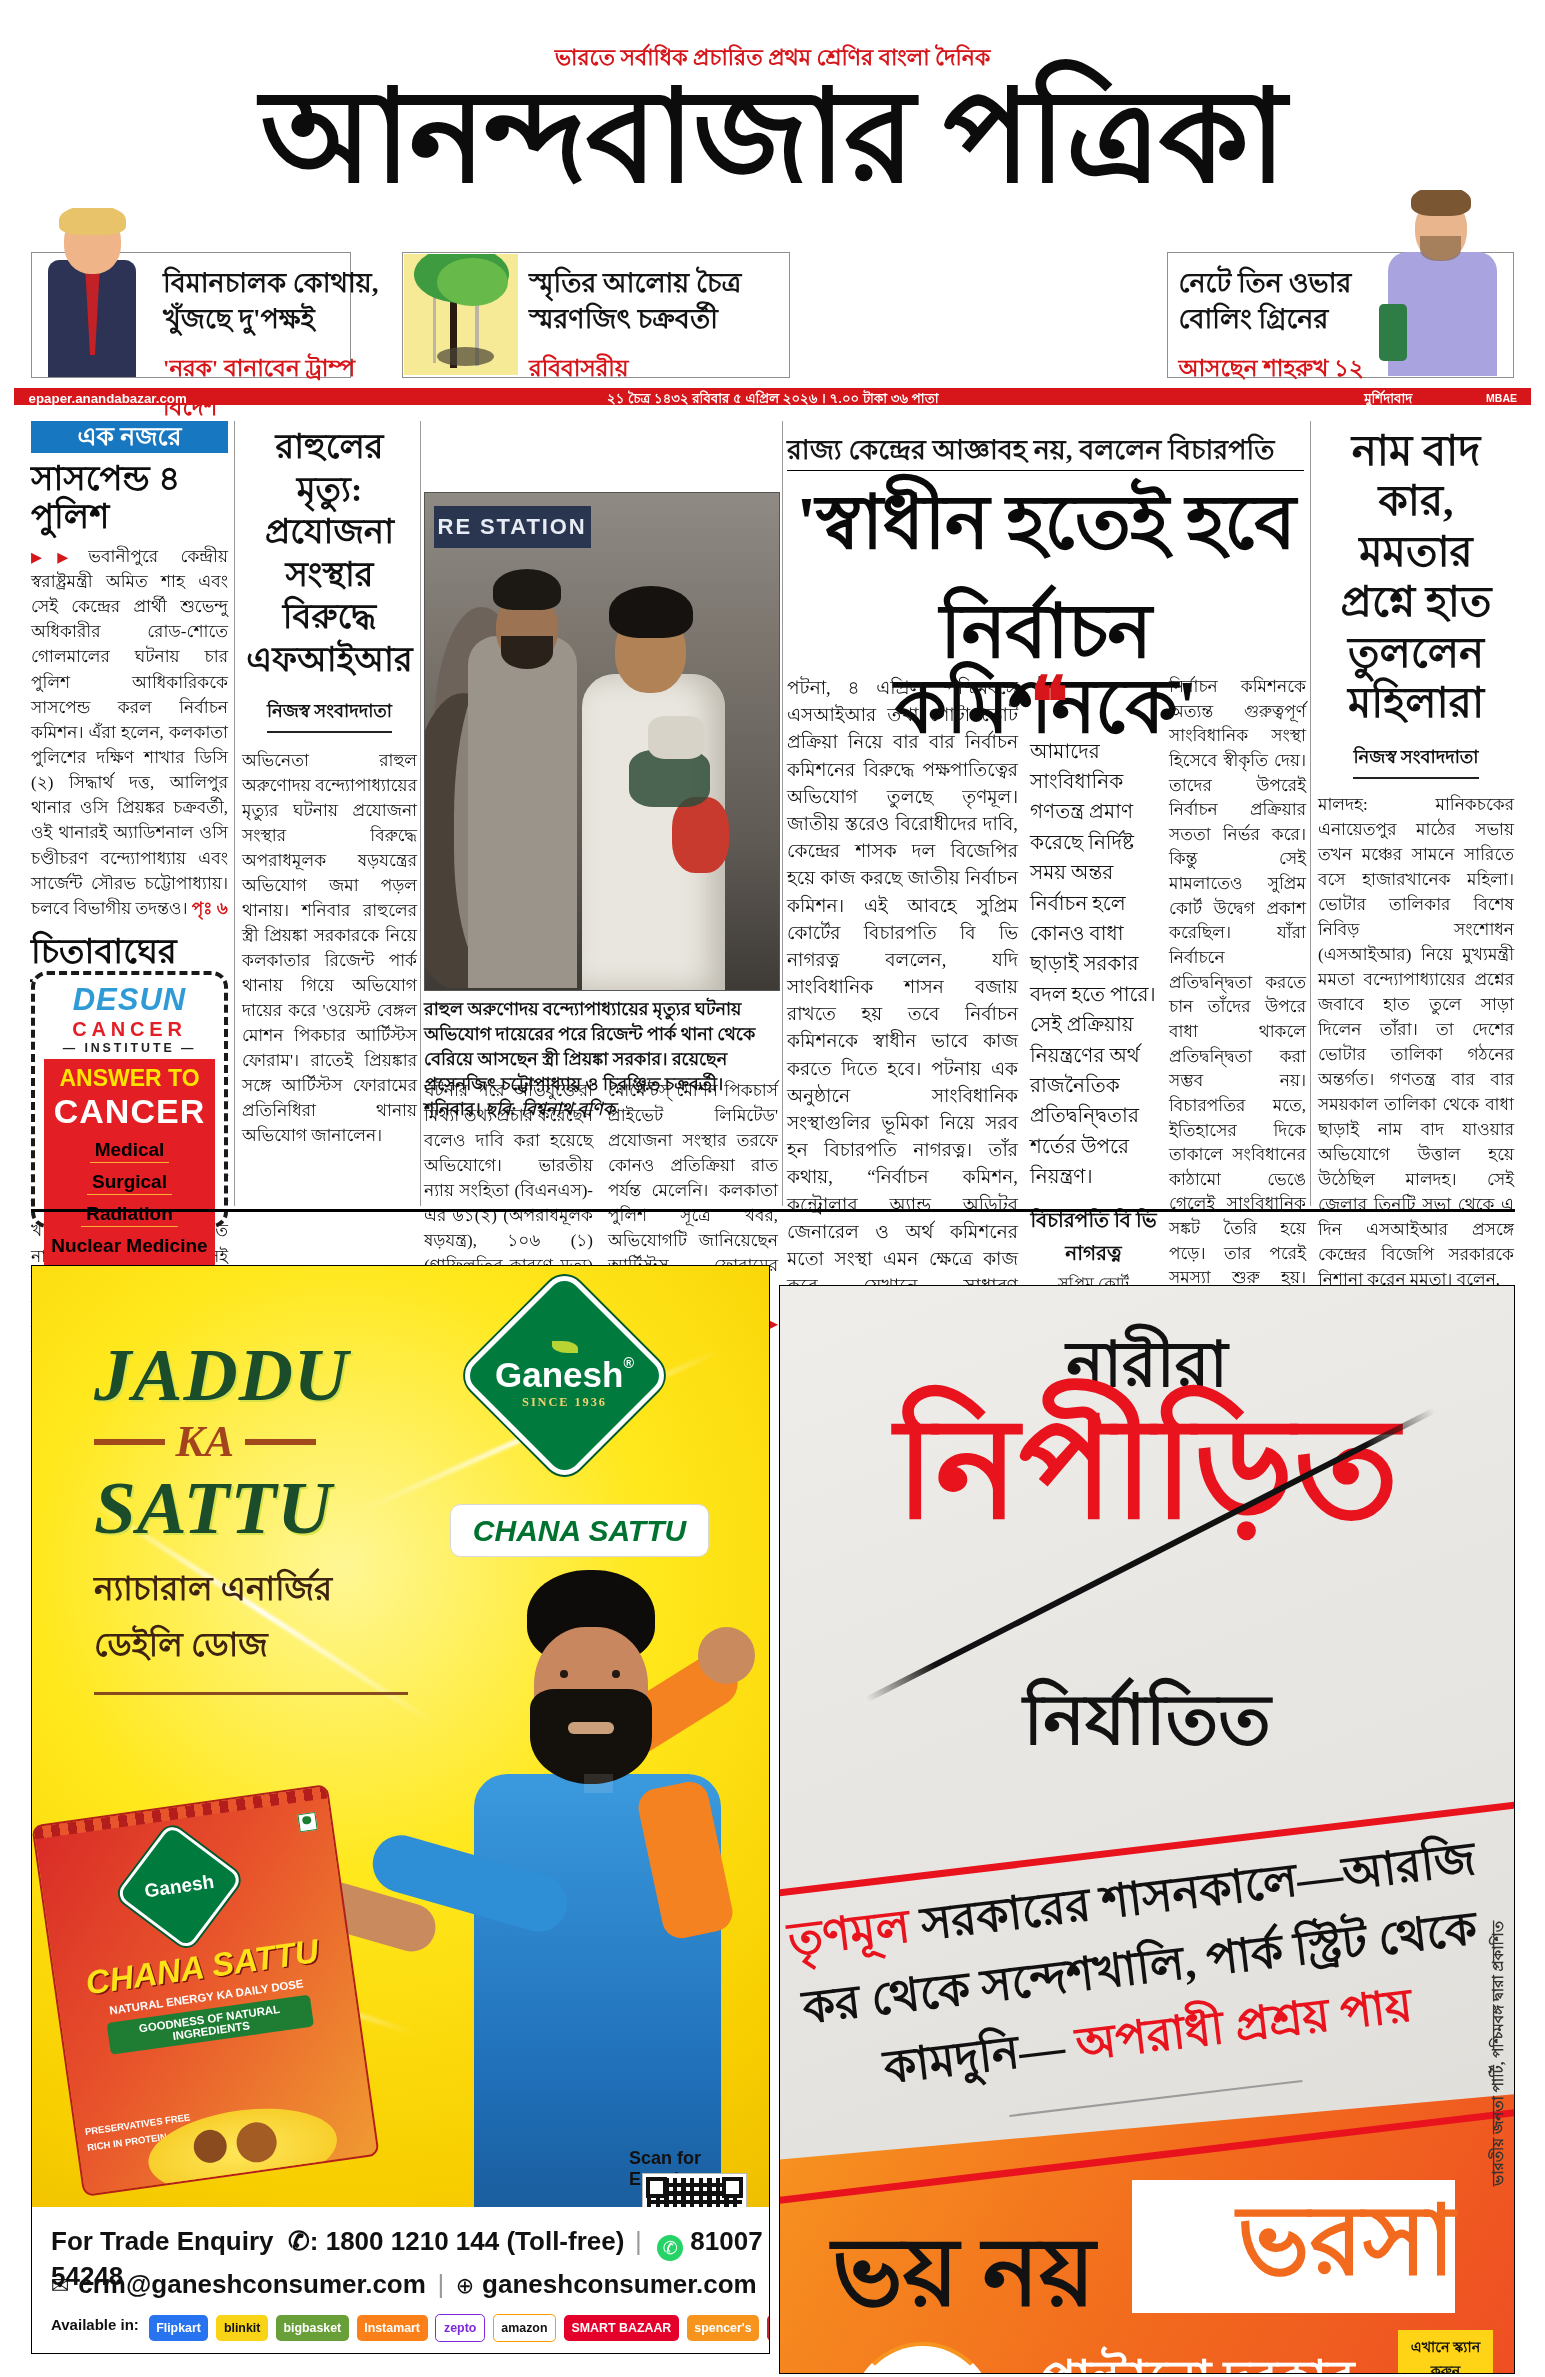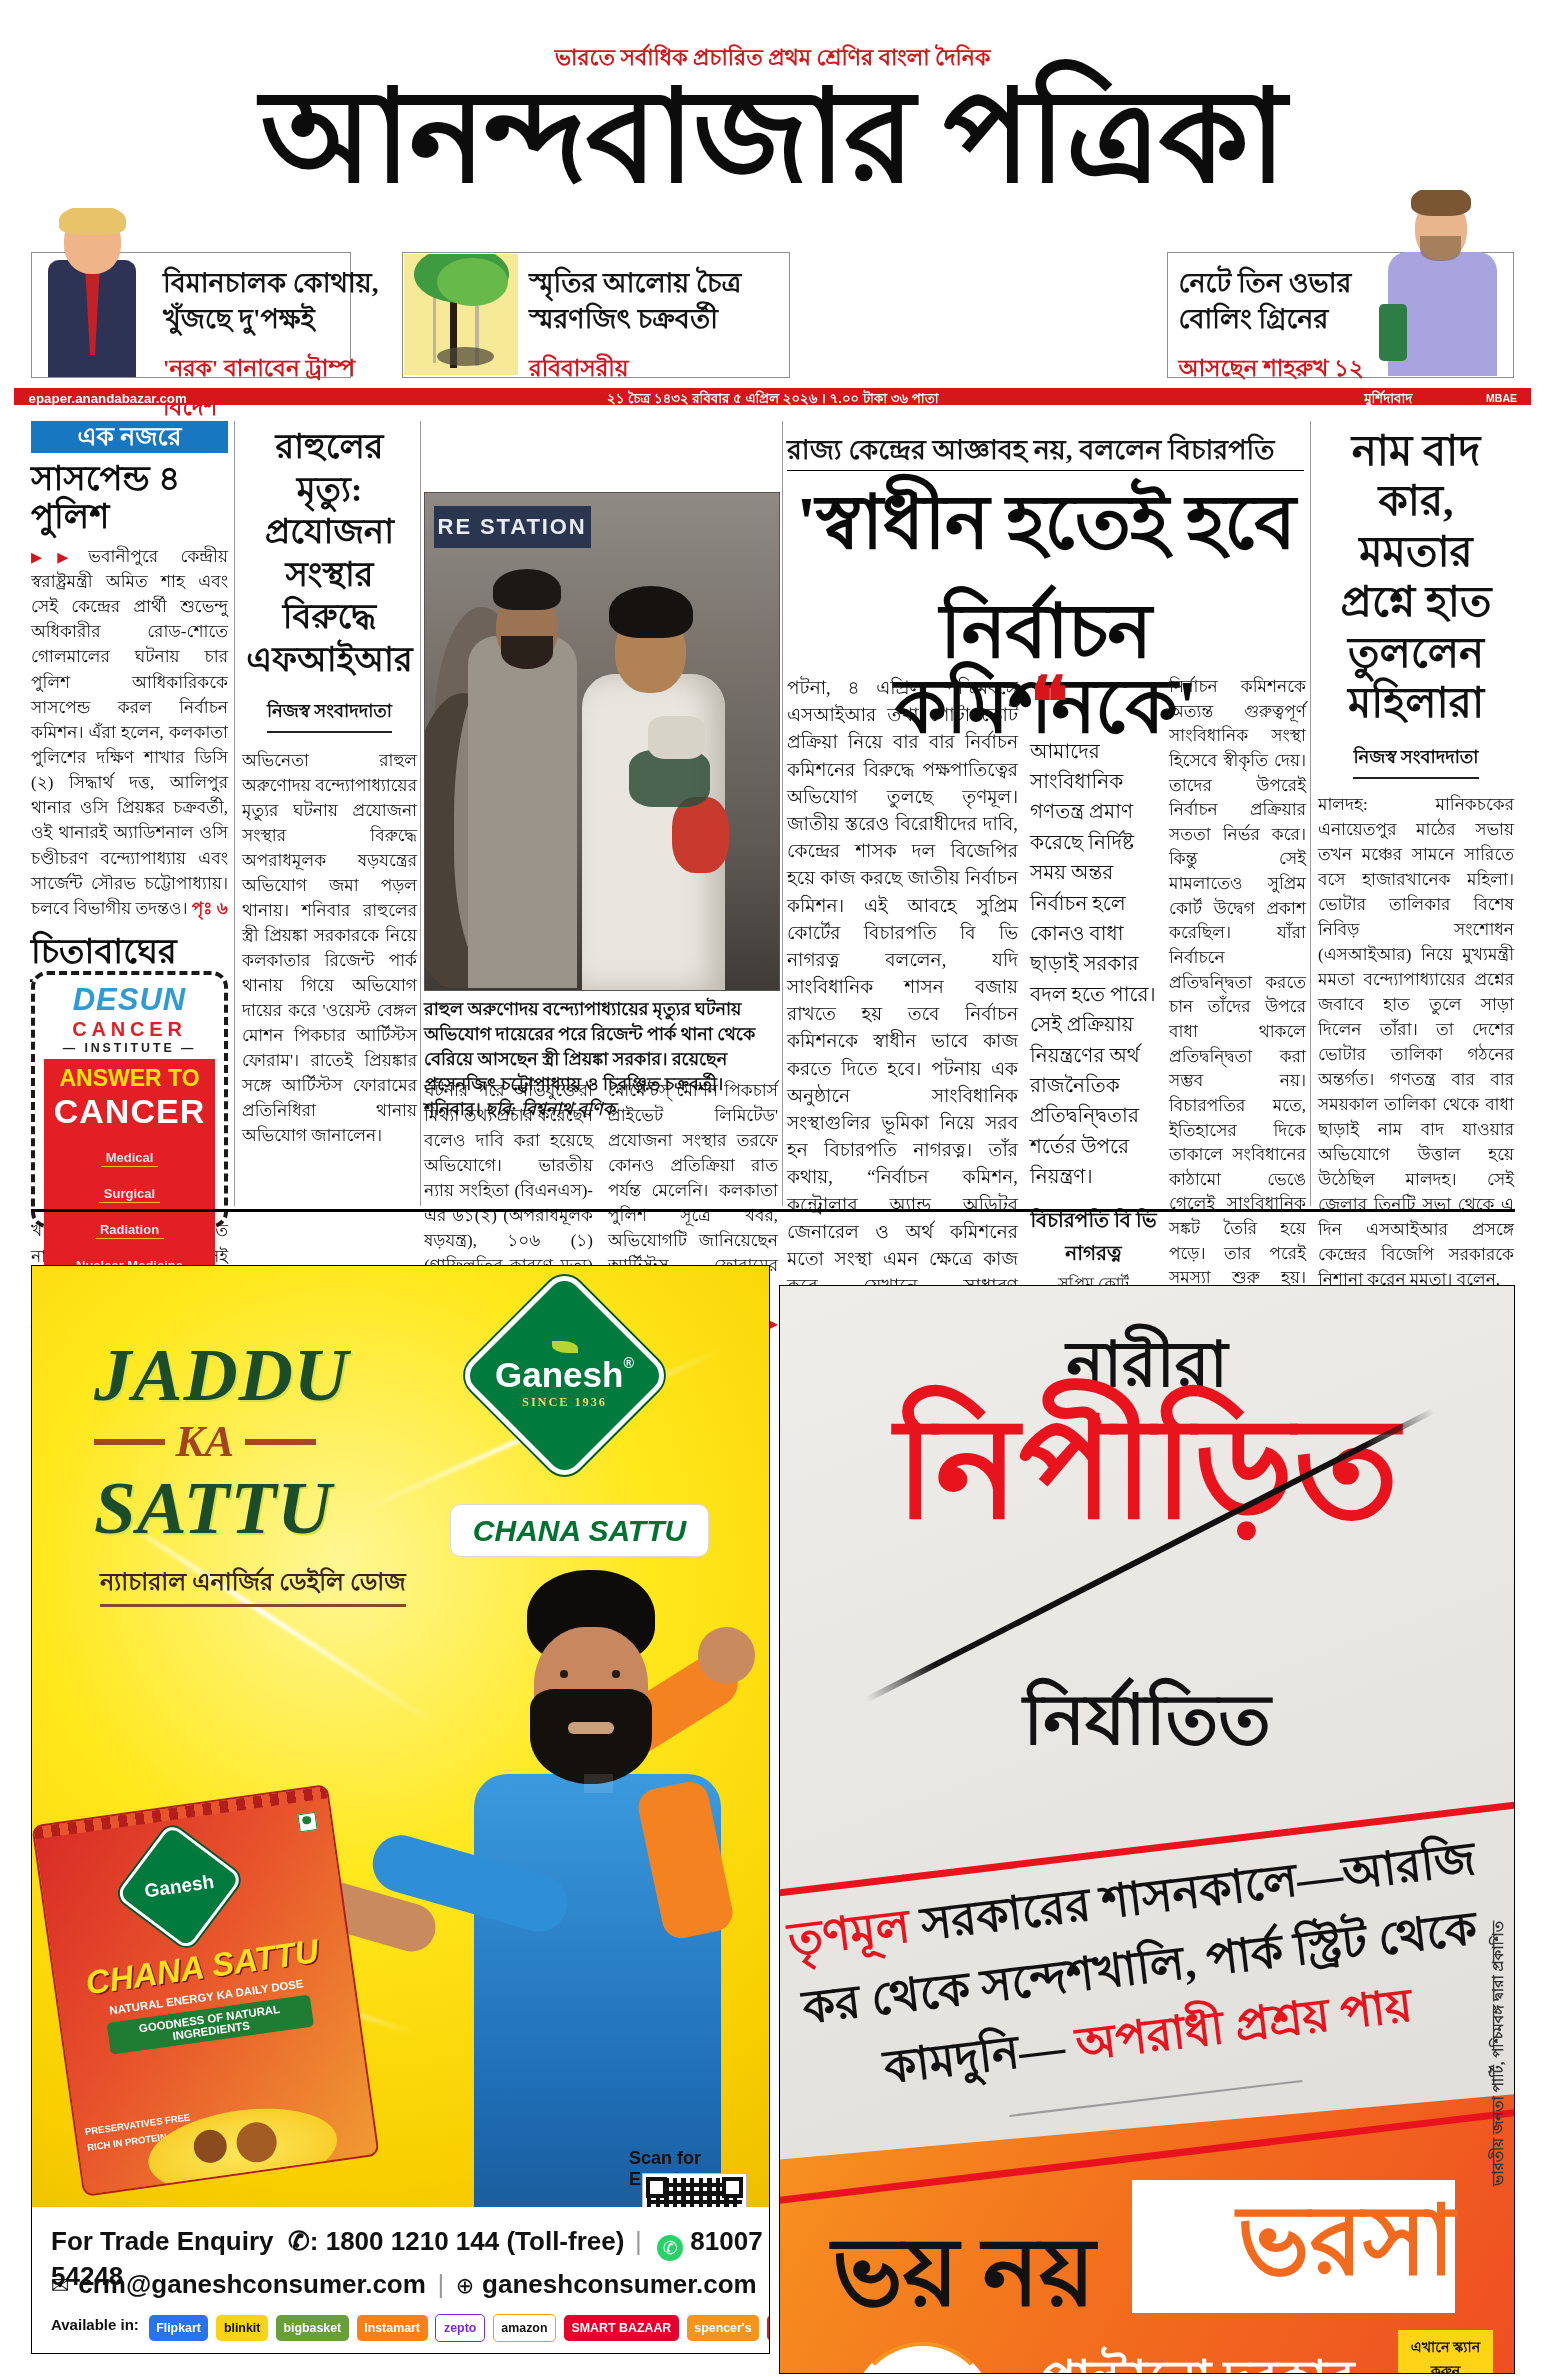--- a/index.html
+++ b/index.html
@@ -37,22 +37,22 @@
 
   
   #desun{left:31px;top:971px;width:197px;height:257px;border:4.3px dashed #1a1a1a;border-radius:16px;
          box-sizing:border-box;background:#fff;text-align:center;padding-top:6.7px;}
   .desun-brand{font-size:31px;font-weight:900;font-style:italic;color:#2e9bd6;letter-spacing:1px;}
   .desun-cancer{font-size:20px;font-weight:900;color:#e31e24;letter-spacing:4.8px;}
   .desun-inst{font-size:12.4px;font-weight:bold;color:#222;letter-spacing:2.9px;}
   #desun-box{margin:4.8px 8.6px 0 8.6px;background:#e31e24;padding:5.7px 2.9px 6.7px 2.9px;}
   .desun-l1{color:#ffe400;font-size:23px;font-weight:900;}
   .desun-l2{color:#fff;font-size:34px;font-weight:900;letter-spacing:1px;}
-  .desun-svc{color:#e5e5e5;font-size:13px;font-weight:bold;border-bottom:1.4px solid #f9b233;
-             display:inline-block;padding:1px 4.8px;margin-top:18px;}
+  .desun-svc{color:#000000;font-size:19px;font-weight:bold;border-bottom:1.4px solid #f9b233;
+             display:inline-block;padding:1px 4.8px;margin-top:7px;}
   .desun-phone{font-size:27px;font-weight:900;color:#111;margin-top:3.8px;}
   .desun-addr{font-size:13.3px;font-weight:bold;color:#111;}
 
   
   .byline{font-size:18px;font-weight:bold;text-align:center;}
   .byline span{display:inline-block;border-bottom:2.9px double #222;padding-bottom:2.9px;}
   .body-txt{font-size:17px;line-height:1.47;}
   .cont{font-size:16px;font-weight:bold;text-align:right;}
   .cont .pg{color:#d6161a;}
   .cont .arr{color:#d6161a;}
@@ -80,21 +80,21 @@
   #gad{left:31px;top:1265px;width:739px;height:1089px;border:1.4px solid #000;box-sizing:border-box;
        background:#fff;overflow:hidden;}
   #gad-yellow{position:absolute;left:0;top:0;width:100%;height:941px;
       background:radial-gradient(circle at 42% 32%,#fff795 0%,#ffe81c 40%,#f8cf00 80%,#eebe00 100%);}
   .bolt{position:absolute;height:4.8px;background:linear-gradient(90deg,rgba(255,255,255,0),#ffffff,rgba(255,255,255,0));filter:blur(1.4px);}
   .jaddu{font-size:75px;font-weight:900;font-style:italic;color:#1b4d2b;line-height:1.02;letter-spacing:1px;
          text-shadow:1.9px 1.9px 0 #d8e24a;}
   .ka-row{display:flex;align-items:center;gap:10.5px;margin:2.9px 0;}
   .ka-bar{width:71px;height:5.7px;background:#a34a1c;}
   .ka{font-size:44px;font-weight:900;font-style:italic;color:#a3441f;}
-  .g-tag{font-size:24px;font-weight:bold;color:#3e2410;border-bottom:3.8px solid #8a4a1f;display:inline-block;padding-bottom:1px;margin-left:6px;}
+  .g-tag{font-size:33px;font-weight:bold;color:#3e2410;border-bottom:3.8px solid #8a4a1f;display:inline-block;padding-bottom:17px;}
   .diamond{position:absolute;transform:rotate(45deg);background:#007a3d;border:5.7px solid #ffffff;
            box-shadow:0 0 0 1.9px #00582c;border-radius:21px;}
   .dia-in{transform:rotate(-45deg);width:100%;height:100%;display:flex;flex-direction:column;align-items:center;justify-content:center;}
   .g-name{color:#fff;font-weight:900;font-size:35px;font-family:"Liberation Sans",sans-serif;}
   .g-since{color:#f3d26e;font-size:12.4px;font-weight:bold;letter-spacing:1.9px;}
   .chana-pill{position:absolute;background:#fff;border-radius:10.5px;border:1px solid #d8d8d8;
               color:#00722f;font-weight:900;font-style:italic;text-align:center;
               font-family:"Liberation Sans",sans-serif;}
   #gad-footer{position:absolute;left:0;top:941px;width:100%;height:147px;background:#fff;}
   .trade{font-size:26px;font-weight:900;color:#111;font-family:"Liberation Sans",sans-serif;}

